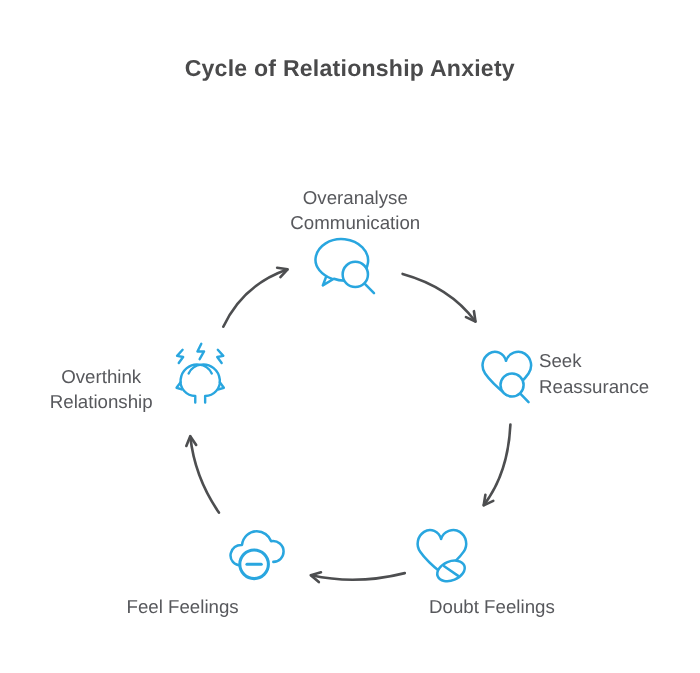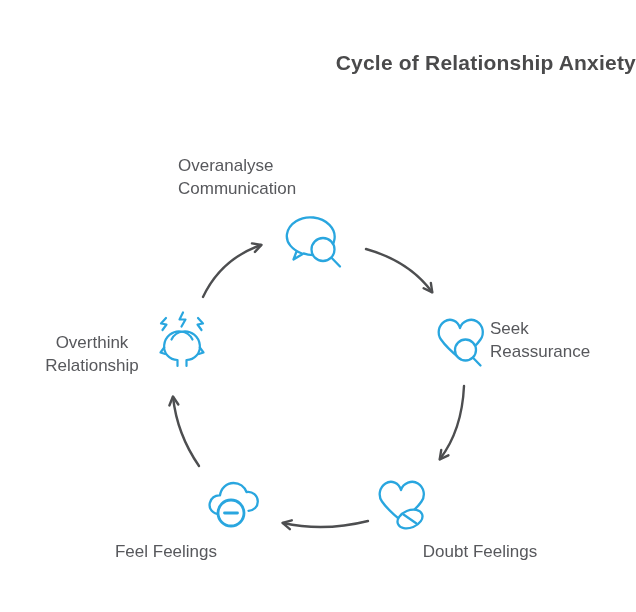--- a/index.html
+++ b/index.html
@@ -9,30 +9,30 @@
     --arrow-gray:#4D4E50;
     --background:#FFFFFF;
   }
   html,body{margin:0;padding:0;background:var(--background);}
   .canvas{
     position:relative;width:636px;height:612px;background:var(--background);
     font-family:"Liberation Sans","DejaVu Sans",sans-serif;overflow:hidden;
   }
   .title{
     position:absolute;left:0;right:0;top:51px;margin:0;
-    text-align:right;font-size:21px;font-weight:bold;
+    text-align:center;font-size:21px;font-weight:bold;
     color:var(--text-dark);letter-spacing:.2px;
   }
   .node-label{
     position:absolute;color:var(--label-gray);font-size:17px;line-height:23px;
     white-space:pre-line;
   }
-  .lbl-top{left:178px;top:154px;width:290px;}
+  .lbl-top{left:178px;top:168px;width:290px;text-align:center;}
   .lbl-right{left:490px;top:317px;width:150px;text-align:left;}
-  .lbl-bottom-right{left:390px;top:540px;width:180px;text-align:center;}
+  .lbl-bottom-right{left:390px;top:540px;width:180px;}
   .lbl-bottom-left{left:76px;top:540px;width:180px;text-align:center;}
   .lbl-left{left:28px;top:315px;width:128px;text-align:center;margin-top:16px;}
   .icon{position:absolute;color:var(--icon-blue);}
   .icon svg{display:block;}
   .ic-top{left:280px;top:211px;}
   .ic-right{left:432px;top:314px;}
   .ic-bottom-right{left:374px;top:476px;}
   .ic-bottom-left{left:205px;top:478px;}
   .ic-left{left:151px;top:310px;}
   .arrows{position:absolute;left:0;top:0;color:var(--arrow-gray);}

